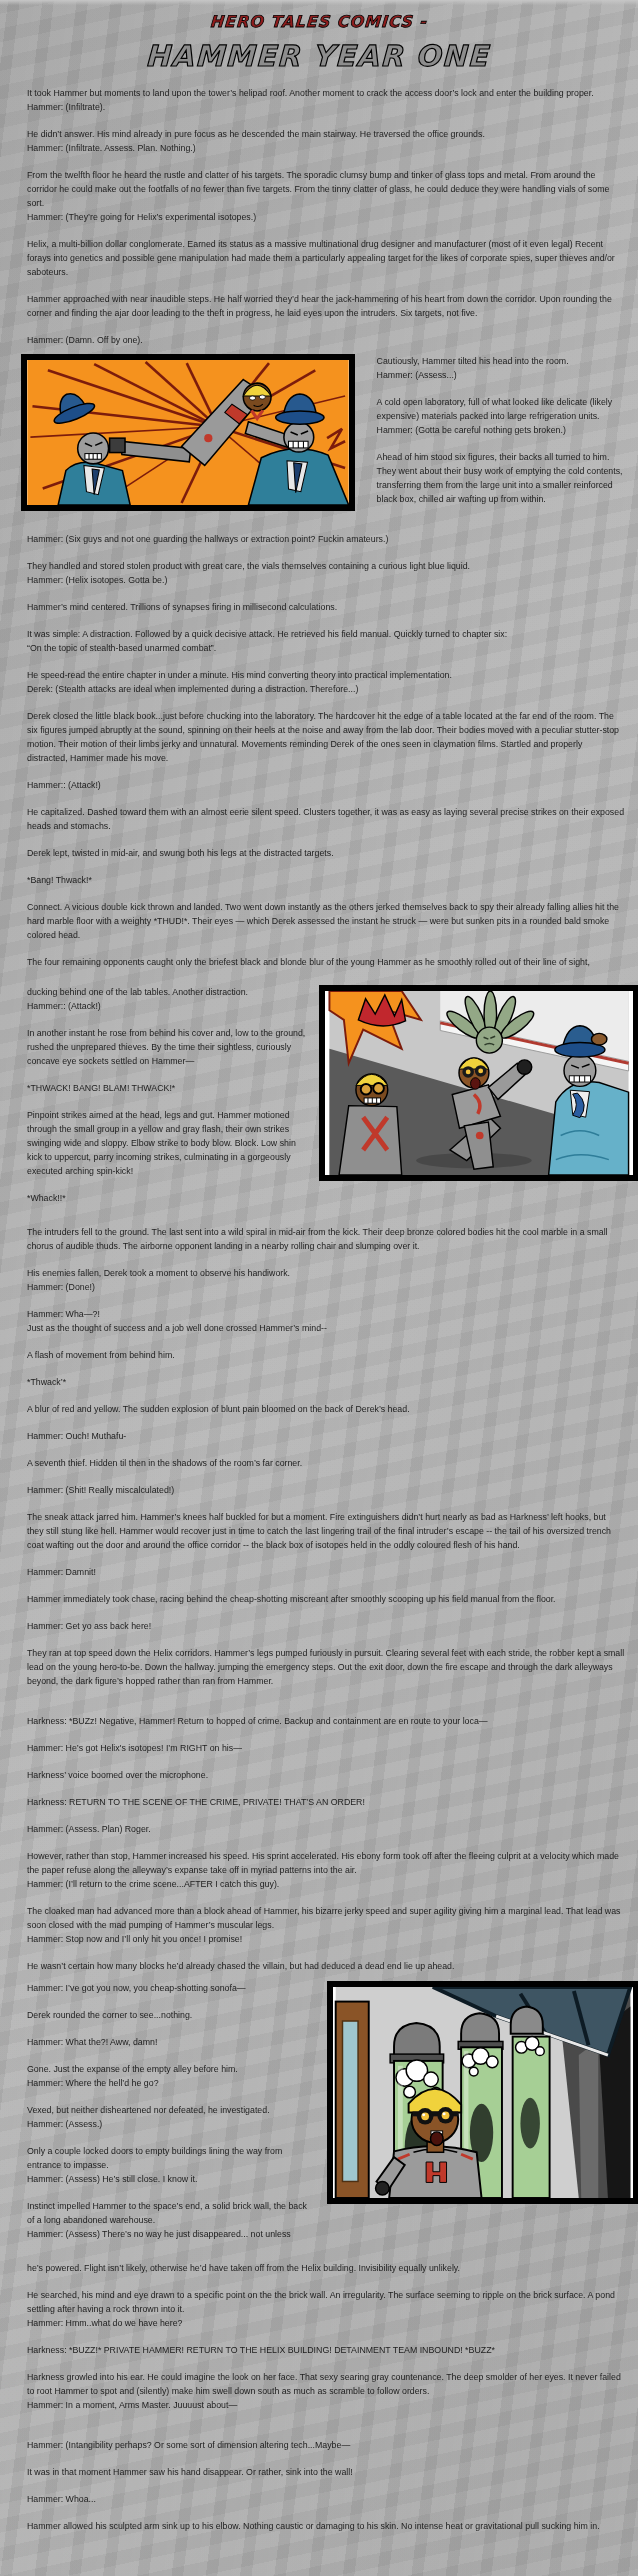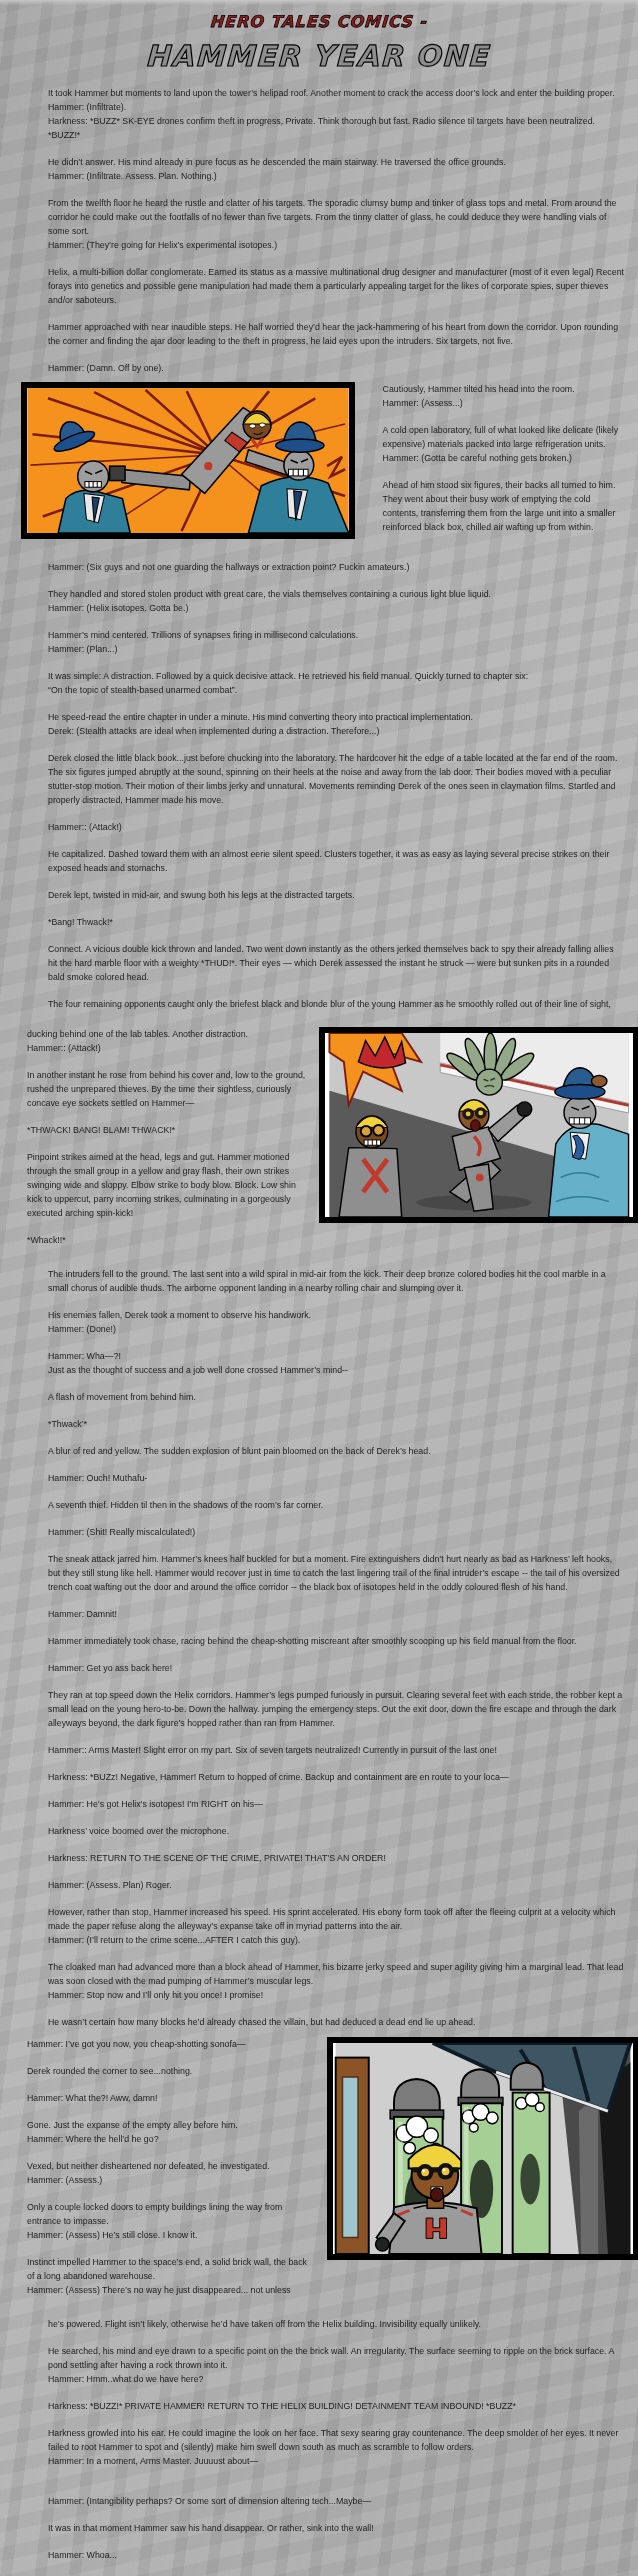--- a/index.html
+++ b/index.html
@@ -33,45 +33,44 @@
   .story-title{
     display:block;
     margin-top:7.2px;
     font-family:"DejaVu Sans",sans-serif;
     font-style:italic; font-weight:900;
     font-size:29px; letter-spacing:1.5px;
     color:#8d8d8d;
     -webkit-text-stroke:1.2px #000;
     transform:skewX(-4deg);
   }
-  .content{ padding:13.4px 14.4px 0 27px;margin-left:21px; }
+  .content{ padding:13.4px 14.4px 0 27px; }
   .text-block p.line{ margin:0; font-size:8.8px; line-height:14px; }
   .text-block p.gap{ margin:0; height:13px; }
   .panel-row{ display:flex; align-items:flex-start; margin:7.2px 0; }
   .panel-row .side{ flex:1; }
-  .panel-row.p1{ padding-left:20.6px; padding-right:14.4px; gap:28px; }
+  .panel-row.p1{ padding-left:20.6px; padding-right:14.4px; gap:22px; }
   .panel-row.p2{ padding-left:27px; gap:12.4px;margin-top:16px; }
   .panel-row.p3{ padding-left:27px; gap:12px; }
   figure.panel{ margin:0; border:6.2px solid #000; background:#fff; box-sizing:border-box; flex:none; font-size:0; }
   figure.panel svg{ display:block; }
 </style>
 </head>
 <body>
 
 <div class="page">
 
   <header>
     <span class="series-title">HERO TALES COMICS -</span>
     <span class="story-title">HAMMER YEAR ONE</span>
   </header>
 
   <section class="content text-block">
       <p class="line">It took Hammer but moments to land upon the tower’s helipad roof. Another moment to crack the access door’s lock and enter the building proper.</p>
       <p class="line">Hammer: (Infiltrate).</p>
-      <p class="line">Harkness: *BUZZ* SK-EYE drones confirm theft in progress, Private. Think thorough but fast. Radio silence til targets have been neutralized. *BUZZ!*</p>
       <p class="gap"></p>
       <p class="line">He didn’t answer. His mind already in pure focus as he descended the main stairway. He traversed the office grounds.</p>
       <p class="line">Hammer: (Infiltrate. Assess. Plan. Nothing.)</p>
       <p class="gap"></p>
       <p class="line">From the twelfth floor he heard the rustle and clatter of his targets. The sporadic clumsy bump and tinker of glass tops and metal. From around the corridor he could make out the footfalls of no fewer than five targets. From the tinny clatter of glass, he could deduce they were handling vials of some sort.</p>
       <p class="line">Hammer: (They’re going for Helix’s experimental isotopes.)</p>
       <p class="gap"></p>
       <p class="line">Helix, a multi-billion dollar conglomerate. Earned its status as a massive multinational drug designer and manufacturer (most of it even legal) Recent forays into genetics and possible gene manipulation had made them a particularly appealing target for the likes of corporate spies, super thieves and/or saboteurs.</p>
       <p class="gap"></p>
       <p class="line">Hammer approached with near inaudible steps. He half worried they’d hear the jack-hammering of his heart from down the corridor. Upon rounding the corner and finding the ajar door leading to the theft in progress, he laid eyes upon the intruders. Six targets, not five.</p>
@@ -153,21 +152,20 @@
       </div>
   </div>
 
   <section class="content text-block">
       <p class="line">Hammer: (Six guys and not one guarding the hallways or extraction point? Fuckin amateurs.)</p>
       <p class="gap"></p>
       <p class="line">They handled and stored stolen product with great care, the vials themselves containing a curious light blue liquid.</p>
       <p class="line">Hammer: (Helix isotopes. Gotta be.)</p>
       <p class="gap"></p>
       <p class="line">Hammer’s mind centered. Trillions of synapses firing in millisecond calculations.</p>
-      <p class="line">Hammer: (Plan...)</p>
       <p class="gap"></p>
       <p class="line">It was simple: A distraction. Followed by a quick decisive attack. He retrieved his field manual. Quickly turned to chapter six:</p>
       <p class="line">“On the topic of stealth-based unarmed combat”.</p>
       <p class="gap"></p>
       <p class="line">He speed-read the entire chapter in under a minute. His mind converting theory into practical implementation.</p>
       <p class="line">Derek: (Stealth attacks are ideal when implemented during a distraction. Therefore...)</p>
       <p class="gap"></p>
       <p class="line">Derek closed the little black book...just before chucking into the laboratory. The hardcover hit the edge of a table located at the far end of the room. The six figures jumped abruptly at the sound, spinning on their heels at the noise and away from the lab door. Their bodies moved with a peculiar stutter-stop motion. Their motion of their limbs jerky and unnatural. Movements reminding Derek of the ones seen in claymation films. Startled and properly distracted, Hammer made his move.</p>
       <p class="gap"></p>
       <p class="line">Hammer:: (Attack!)</p>
@@ -284,21 +282,20 @@
       <p class="line">The sneak attack jarred him. Hammer’s knees half buckled for but a moment. Fire extinguishers didn’t hurt nearly as bad as Harkness’ left hooks, but they still stung like hell. Hammer would recover just in time to catch the last lingering trail of the final intruder’s escape -- the tail of his oversized trench coat wafting out the door and around the office corridor -- the black box of isotopes held in the oddly coloured flesh of his hand.</p>
       <p class="gap"></p>
       <p class="line">Hammer: Damnit!</p>
       <p class="gap"></p>
       <p class="line">Hammer immediately took chase, racing behind the cheap-shotting miscreant after smoothly scooping up his field manual from the floor.</p>
       <p class="gap"></p>
       <p class="line">Hammer: Get yo ass back here!</p>
       <p class="gap"></p>
       <p class="line">They ran at top speed down the Helix corridors. Hammer’s legs pumped furiously in pursuit. Clearing several feet with each stride, the robber kept a small lead on the young hero-to-be. Down the hallway. jumping the emergency steps. Out the exit door, down the fire escape and through the dark alleyways beyond, the dark figure’s hopped rather than ran from Hammer.</p>
       <p class="gap"></p>
-      <p class="line">Hammer:: Arms Master! Slight error on my part. Six of seven targets neutralized! Currently in pursuit of the last one!</p>
       <p class="gap"></p>
       <p class="line">Harkness: *BUZz! Negative, Hammer! Return to hopped of crime. Backup and containment are en route to your loca—</p>
       <p class="gap"></p>
       <p class="line">Hammer: He’s got Helix's isotopes! I’m RIGHT on his—</p>
       <p class="gap"></p>
       <p class="line">Harkness’ voice boomed over the microphone.</p>
       <p class="gap"></p>
       <p class="line">Harkness: RETURN TO THE SCENE OF THE CRIME, PRIVATE! THAT’S AN ORDER!</p>
       <p class="gap"></p>
       <p class="line">Hammer: (Assess. Plan) Roger.</p>

